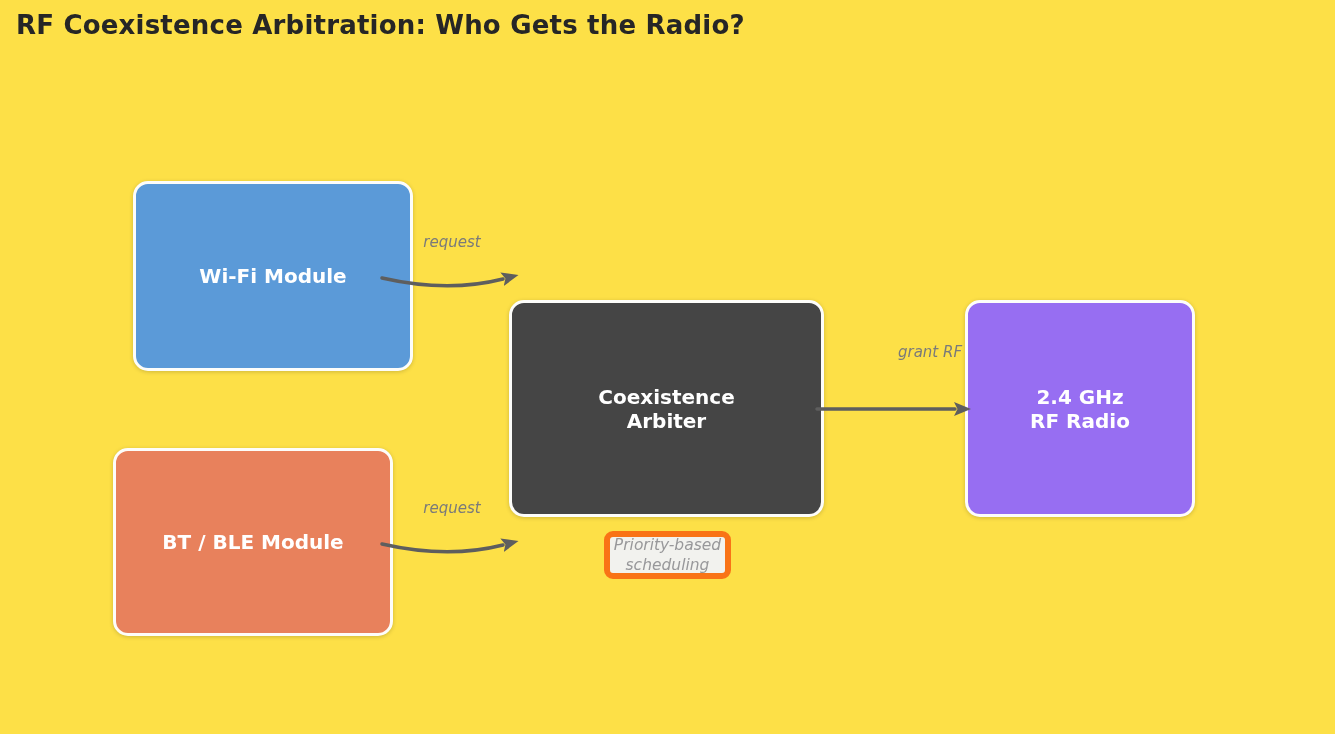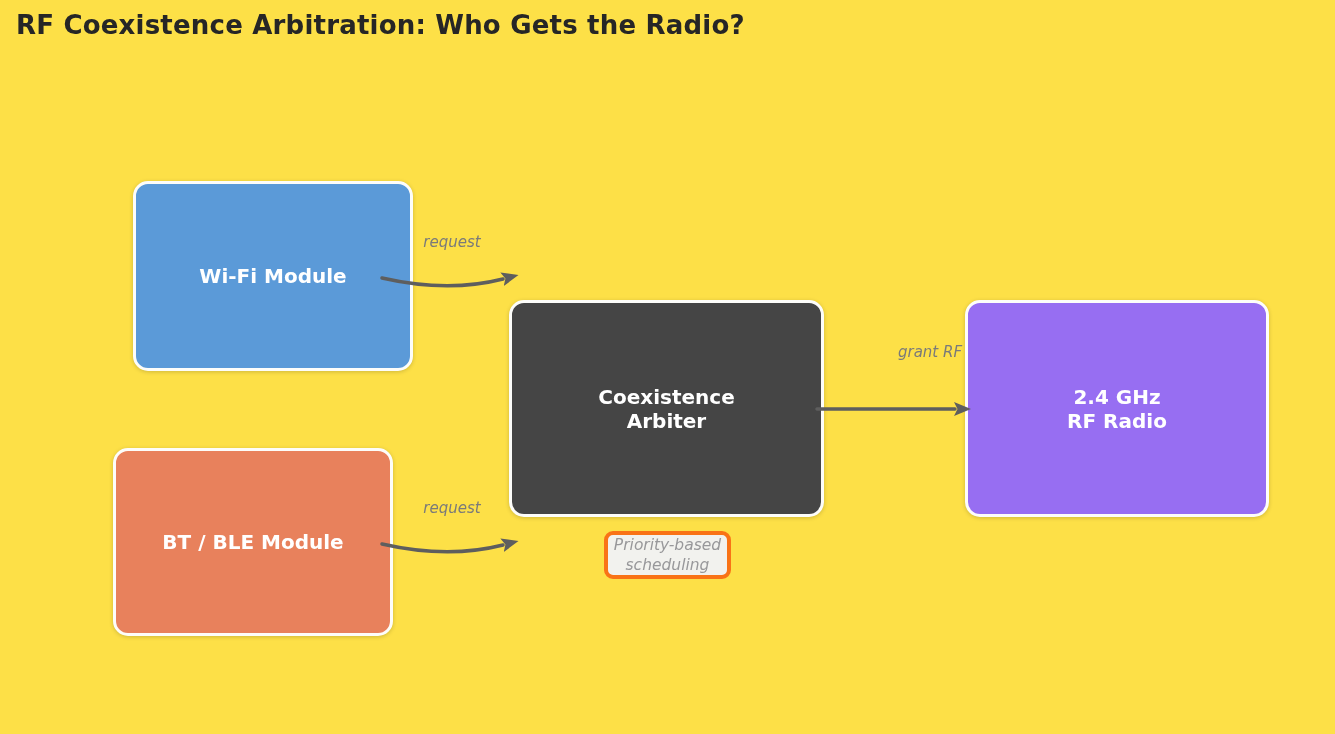--- a/index.html
+++ b/index.html
@@ -36,41 +36,41 @@
     justify-content: center;
     color: #ffffff;
     font-weight: bold;
     font-size: 20px;
     line-height: 24px;
     text-align: center;
   }
   .node-wifi    { left: 113px; top: 181px; width: 280px; height: 190px; background: #5b9ad8; margin-left: 20px; }
   .node-bt      { left: 113px; top: 448px; width: 280px; height: 188px; background: #e8815c; }
   .node-arbiter { left: 509px; top: 300px; width: 315px; height: 217px; background: #454545; }
-  .node-rf      { left: 965px; top: 300px; width: 304px; height: 217px; background: #976ef2; }
+  .node-rf      { left: 965px; top: 300px; width: 230px; height: 217px; background: #976ef2; }
   .edge-label {
     position: absolute;
     font-style: italic;
     font-size: 15px;
     color: #7a7a7a;
     transform: translate(-50%, -50%);
     white-space: nowrap;
   }
   .edge-label-wifi  { left: 452px; top: 242px; }
   .edge-label-bt    { left: 452px; top: 508px; }
   .edge-label-grant { left: 894px; top: 352px; margin-left: 36px; }
   .note {
     position: absolute;
     left: 604px;
     top: 531px;
     width: 127px;
     height: 48px;
     box-sizing: border-box;
     background: #f2f2ee;
-    border: 4px solid #f97316;
+    border: 6px solid #f97316;
     border-radius: 9px;
     display: flex;
     flex-direction: column;
     align-items: center;
     justify-content: center;
     font-style: italic;
     font-size: 15.5px;
     line-height: 20px;
     color: #98989a;
     text-align: center;

